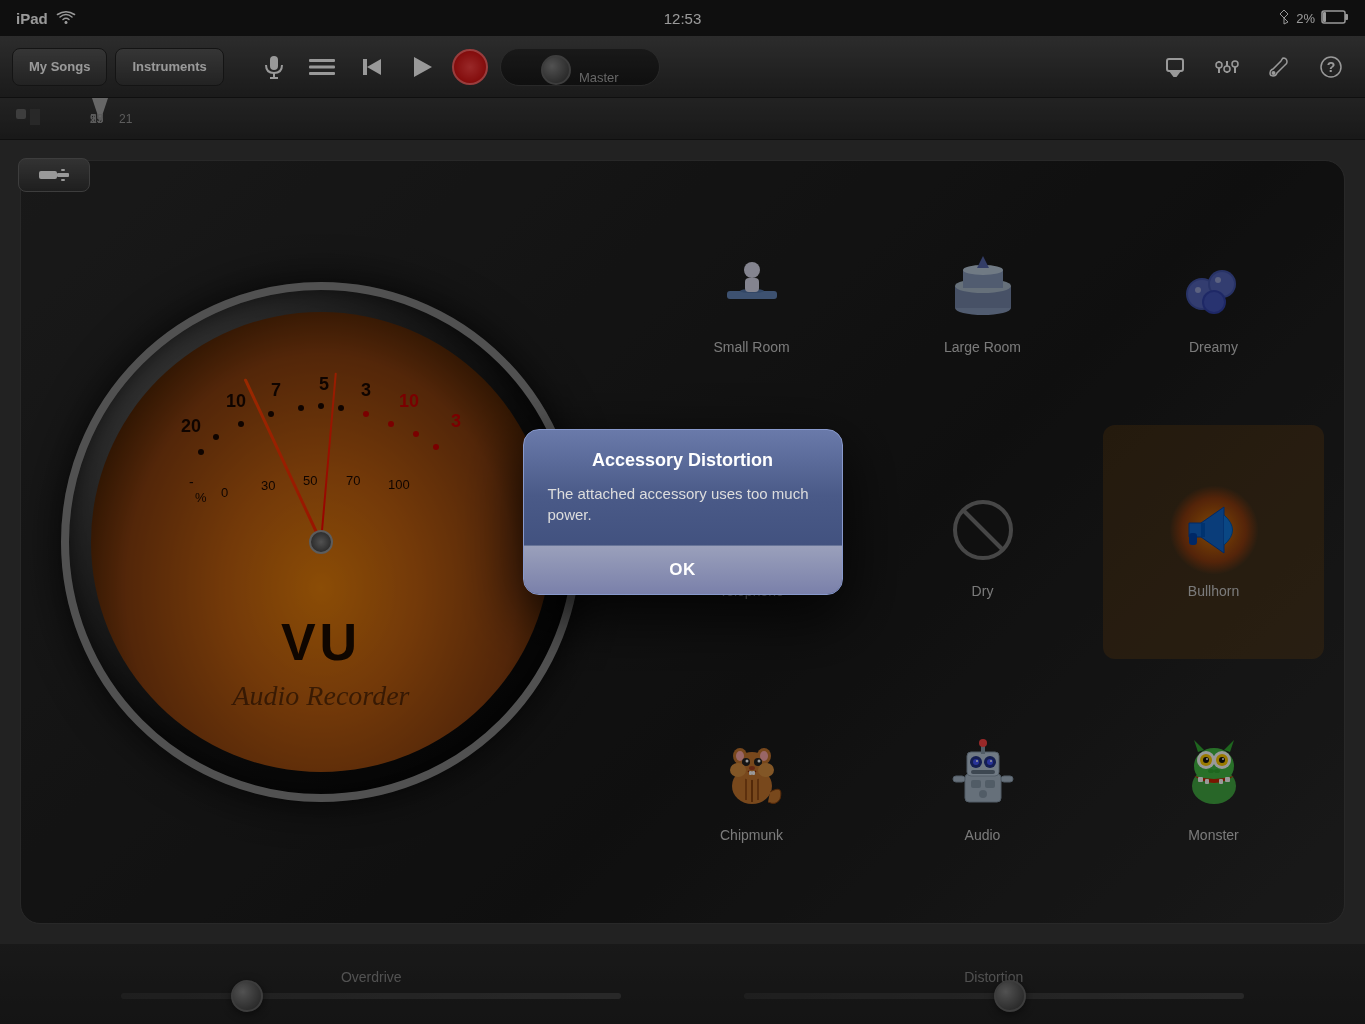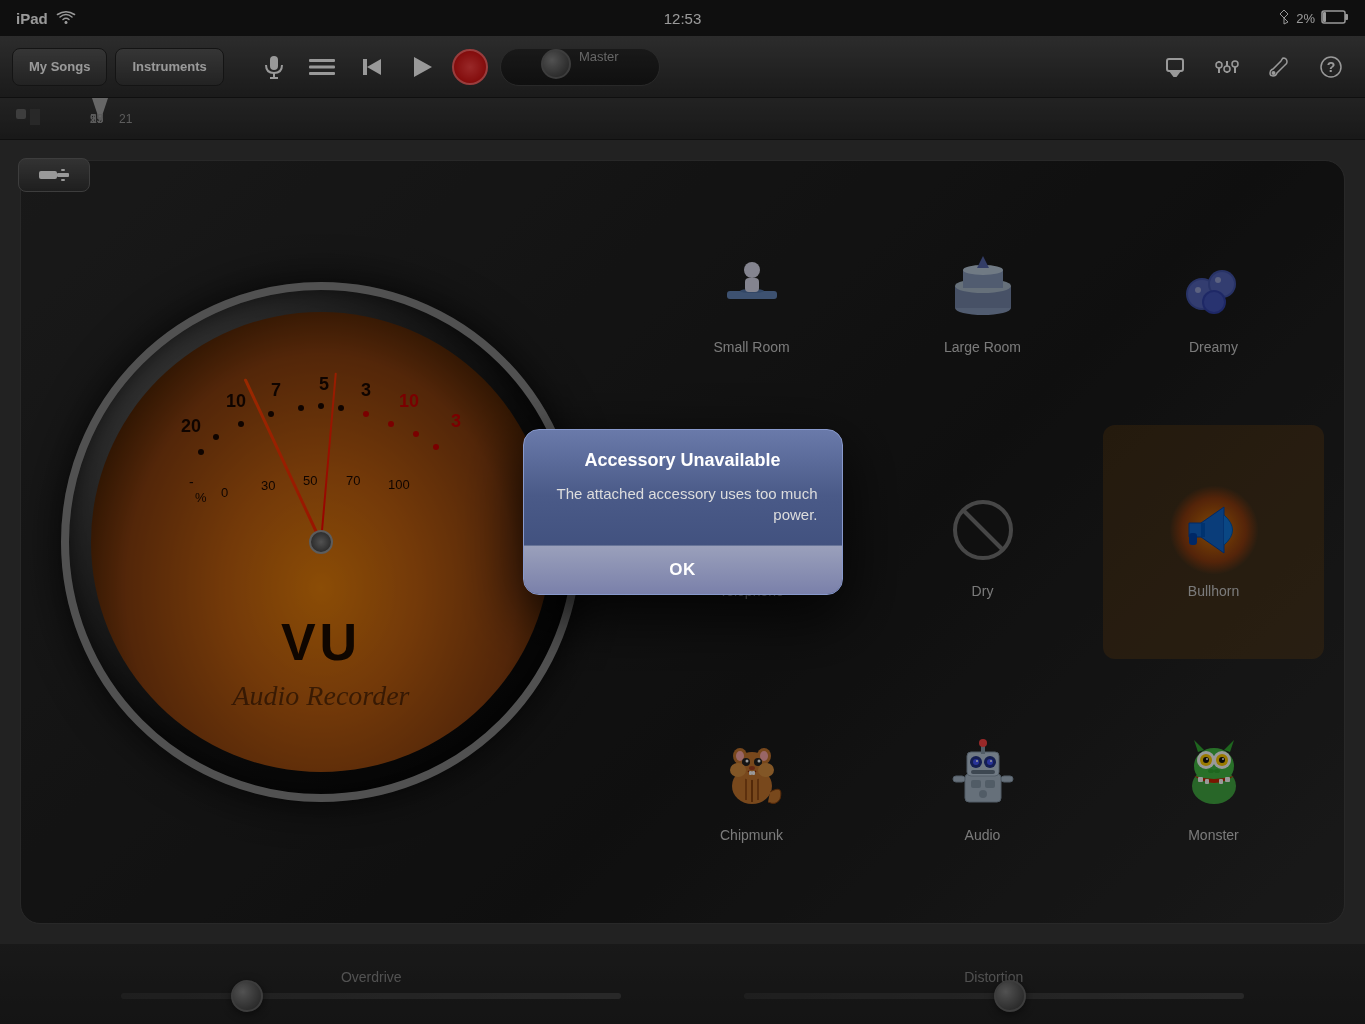--- a/index.html
+++ b/index.html
@@ -108,21 +108,21 @@
       border-radius: 50%;
       border: 2px solid #ff6666;
     }
     .master-track {
       background: linear-gradient(180deg, #2a2a2a 0%, #1a1a1a 100%);
       border: 1px solid #444;
       border-radius: 20px;
       width: 160px;
       height: 38px;
       display: flex;
-      align-items: flex-start;
+      align-items: flex-end;
       justify-content: center;
       position: relative;
       padding: 0 12px;
     }
     .master-knob {
       width: 30px;
       height: 30px;
       background: radial-gradient(circle at 35% 35%, #888, #333);
       border-radius: 50%;
       border: 2px solid #666;
@@ -366,21 +366,21 @@
       color: white;
       font-size: 18px;
       font-weight: 700;
       text-align: center;
       padding: 20px 20px 8px;
     }
 
     .dialog-message {
       color: #ddd;
       font-size: 15px;
-      text-align: right;
+      text-align: left;
       padding: 4px 24px 20px;
       line-height: 1.4;
     }
 
     .dialog-btn-area {
       border-top: 1px solid rgba(255,255,255,0.2);
     }
 
     .dialog-ok-btn {
       width: 100%;
@@ -852,19 +852,19 @@
   <div class="control-group">
     <div class="control-label">Distortion</div>
     <div class="slider-track">
       <div class="slider-thumb" style="left: 50%;"></div>
     </div>
   </div>
 </div>
 
 <div id="dialog-overlay">
   <div id="dialog">
-    <div class="dialog-title">Accessory Unavailable</div>
+    <div class="dialog-title">Accessory Distortion</div>
     <div class="dialog-message">The attached accessory uses too much power.</div>
     <div class="dialog-btn-area">
       <button class="dialog-ok-btn">OK</button>
     </div>
   </div>
 </div>
 
 </body></html>

